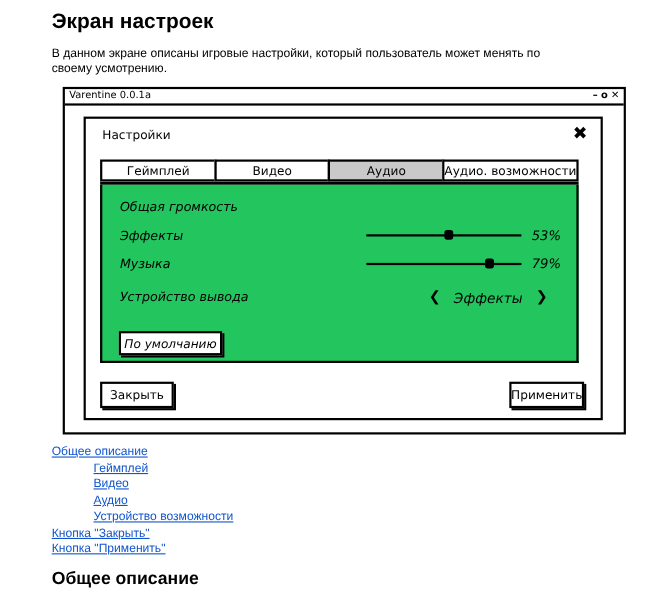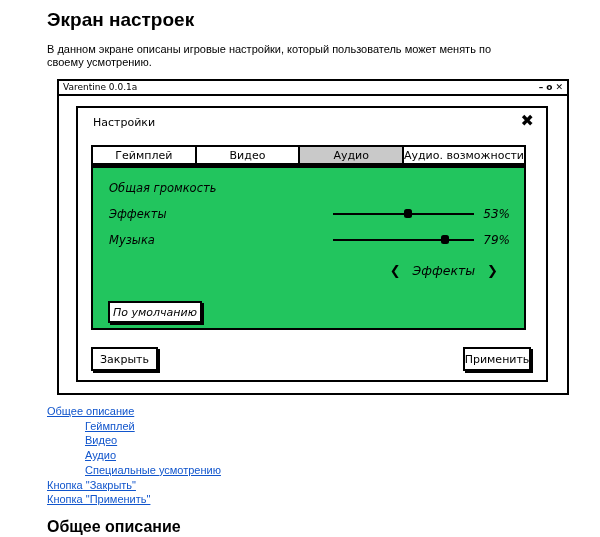--- a/index.html
+++ b/index.html
@@ -126,37 +126,38 @@
       <div class="row" style="top: 63px;">
         <span class="row-label">Музыка</span>
         <span class="slider-group">
           <span class="track">
               <span class="knob" style="left: calc(79% - 4px);"></span>
             </span>
           <span class="pct">79%</span>
         </span>
       </div>
       <div class="row" style="top: 93px;">
+        <span class="row-label">Устройство вывода</span>
         <span class="stepper">
           <span class="arrow">❮</span>
           <span class="value">Эффекты</span>
           <span class="arrow">❯</span>
         </span>
       </div>
       <div class="btn btn-default">По умолчанию</div>
     </div>
 
     <div class="btn btn-close">Закрыть</div>
     <div class="btn btn-apply">Применить</div>
   </div>
 </div>
 
 <nav class="abs links">
   <a>Общее описание</a>
   <a class="indent">Геймплей</a>
   <a class="indent">Видео</a>
   <a class="indent">Аудио</a>
-  <a class="indent">Специальные усмотрению</a>
+  <a class="indent">Устройство возможности</a>
   <a>Кнопка "Закрыть"</a>
   <a>Кнопка "Применить"</a>
 </nav>
 
 <h2 class="abs section-heading">Общее описание</h2>
 
 </body></html>

